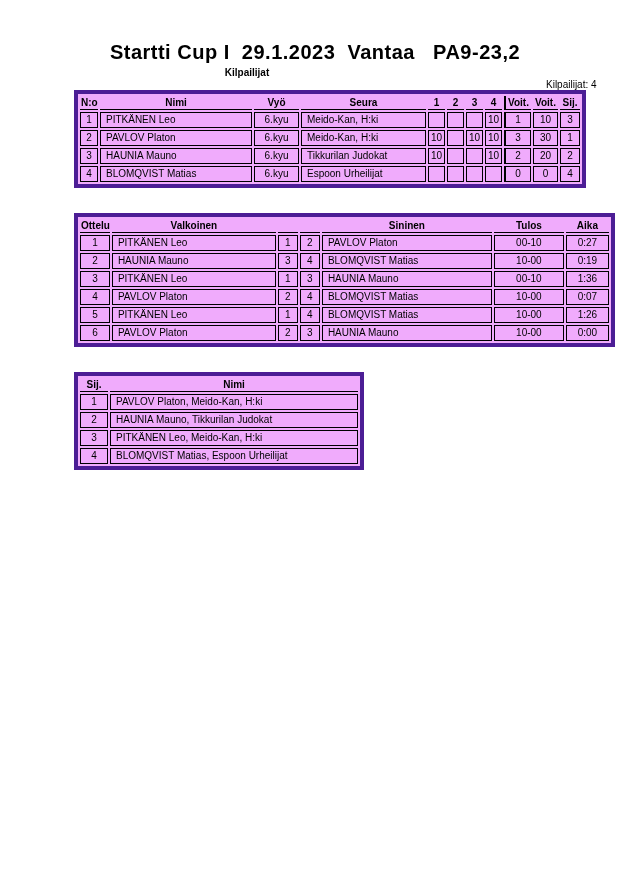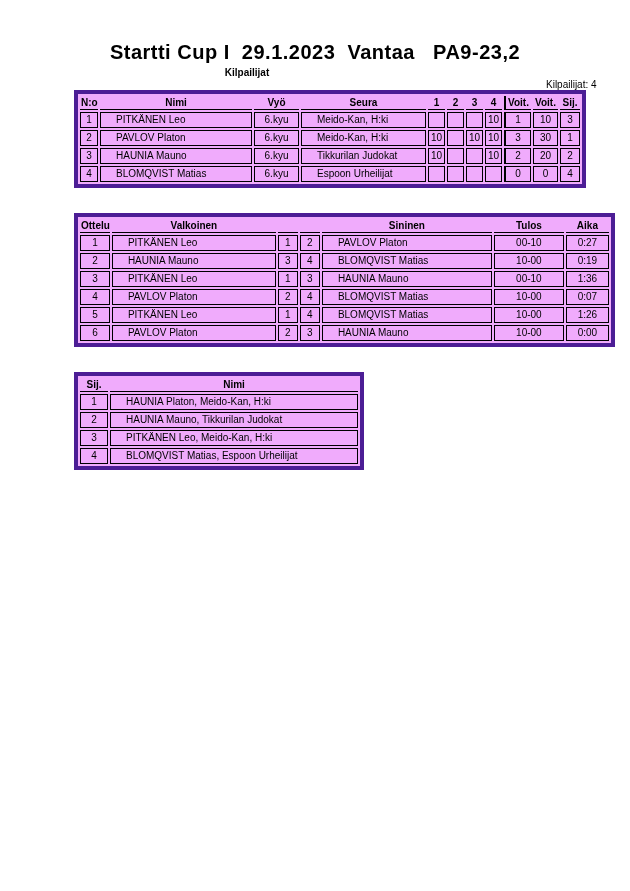--- a/index.html
+++ b/index.html
@@ -63,21 +63,21 @@
     border: none;
     border-bottom: 1px solid #000000;
     font-weight: bold;
   }
   td {
     height: 16px;
     border: 1px solid #000000;
     font-weight: normal;
   }
   .c { text-align: center; }
-  .l { text-align: left; padding-left: 15px; }
+  .l { text-align: left; padding-left: 5px; }
   th.l { padding-left: 1px; }
   .bL { border-left: 2px solid #000000; }
 </style>
 </head>
 <body>
 
 <div id="page">
 
   <div class="main-title">Startti Cup I  29.1.2023  Vantaa   PA9-23,2</div>
 
@@ -262,21 +262,21 @@
       </colgroup>
       <thead>
         <tr>
           <th class="c">Sij.</th>
           <th class="c">Nimi</th>
         </tr>
       </thead>
       <tbody>
         <tr>
           <td class="c">1</td>
-          <td class="l">HAUNIA Platon, Meido-Kan, H:ki</td>
+          <td class="l">PAVLOV Platon, Meido-Kan, H:ki</td>
         </tr>
         <tr>
           <td class="c">2</td>
           <td class="l">HAUNIA Mauno, Tikkurilan Judokat</td>
         </tr>
         <tr>
           <td class="c">3</td>
           <td class="l">PITKÄNEN Leo, Meido-Kan, H:ki</td>
         </tr>
         <tr>

